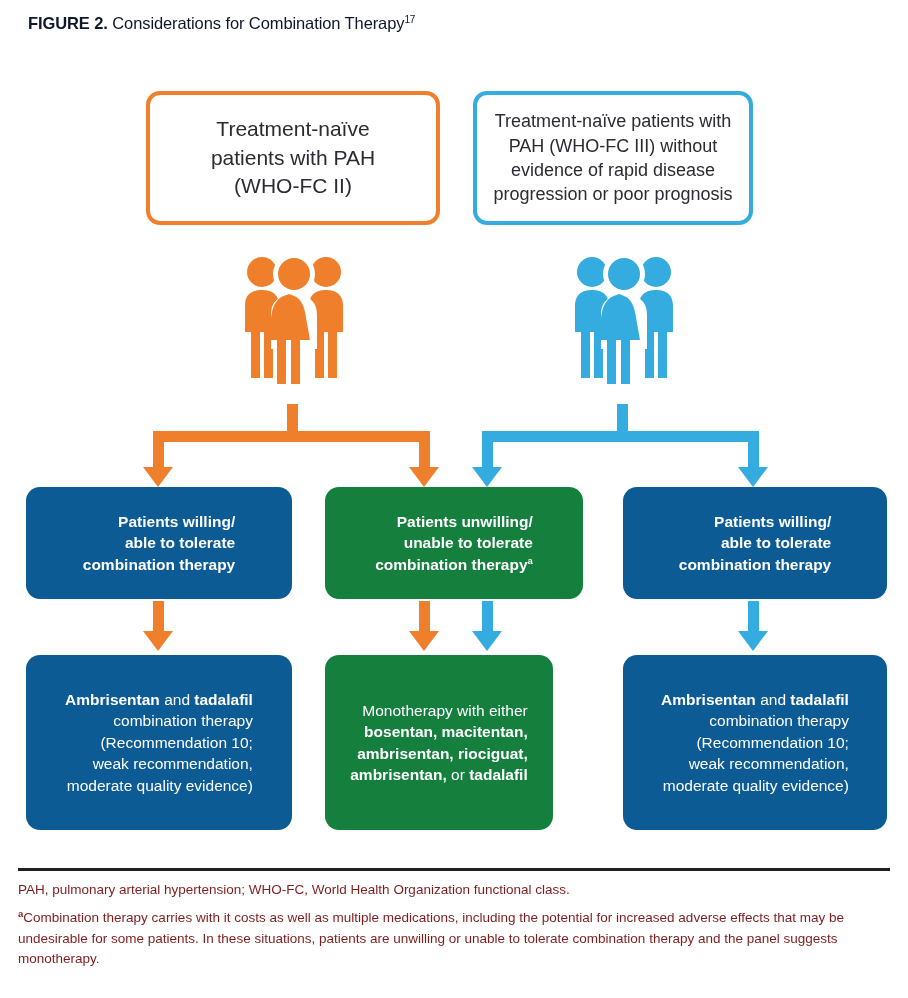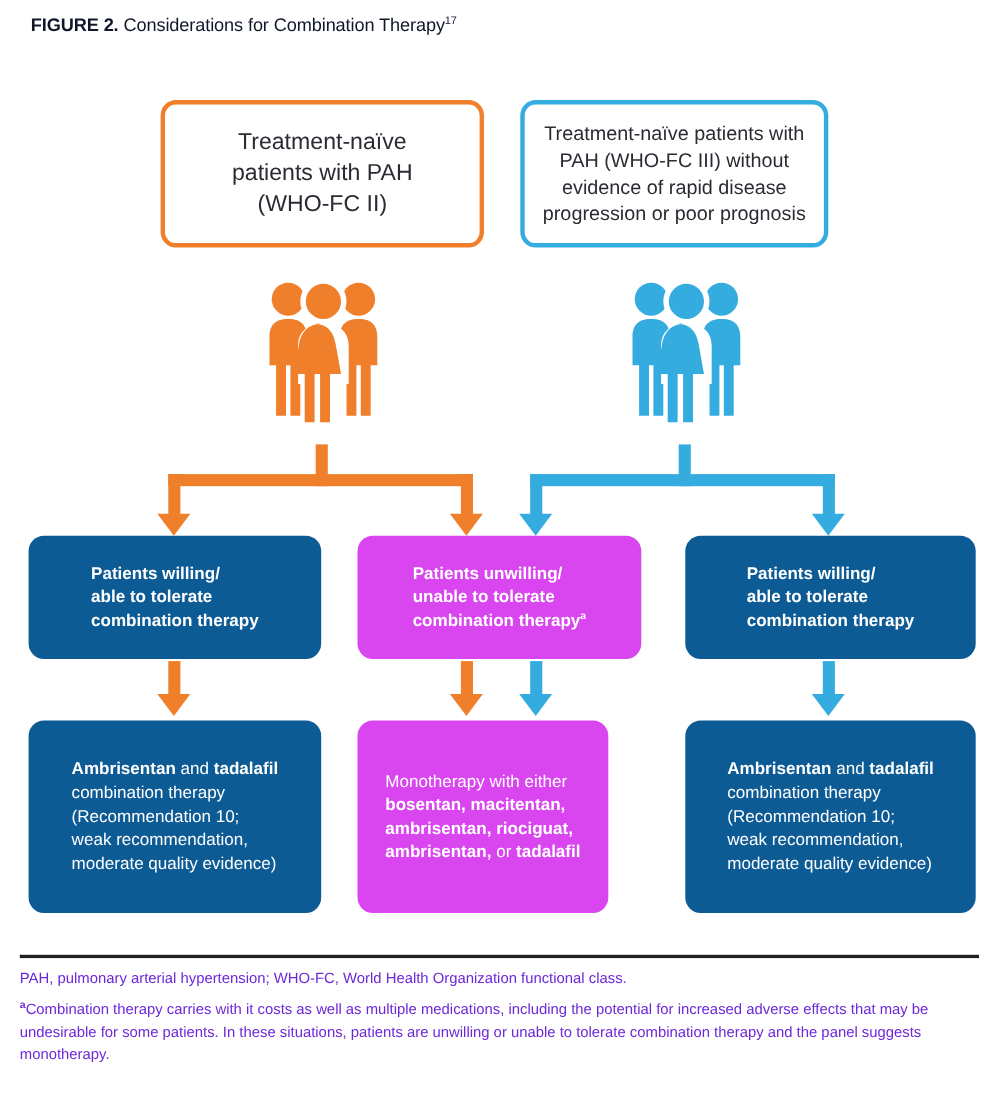--- a/index.html
+++ b/index.html
@@ -101,27 +101,27 @@
   .arrowhead.blue   { border-top: 20px solid #35acdf; }
 
   
   .solid-box {
     position: absolute;
     box-sizing: border-box;
     border-radius: 14px;
     display: flex;
     align-items: center;
     justify-content: center;
-    text-align: left;
+    text-align: right;
     color: #ffffff;
     font-size: 15.5px;
     line-height: 1.38;
   }
   .solid-box.blue { background: #0d5b95; }
-  .solid-box.gray { background: #d946ef; }
+  .solid-box.gray { background: #15803d; }
   .solid-box .txt { padding: 0 14px; }
   .solid-box b { font-weight: bold; margin-top: 40px; }
   .solid-box .sup {
     font-size: 9.5px;
     vertical-align: super;
     line-height: 0;
     font-weight: bold;
   }
 
   
@@ -144,21 +144,21 @@
     height: 3px;
     background: #231f20;
   }
   #footnotes {
     position: absolute;
     left: 18px;
     top: 880px;
     width: 876px;
     font-size: 13.5px;
     line-height: 1.5;
-    color: #6d28d9;
+    color: #7f1d1d;
   }
   #footnotes .abbrev { margin: 0 0 8px 0; }
   #footnotes .note   { margin: 0; }
   #footnotes .sup {
     font-size: 9.5px;
     vertical-align: super;
     line-height: 0;
     font-weight: bold;
   }
 </style>

